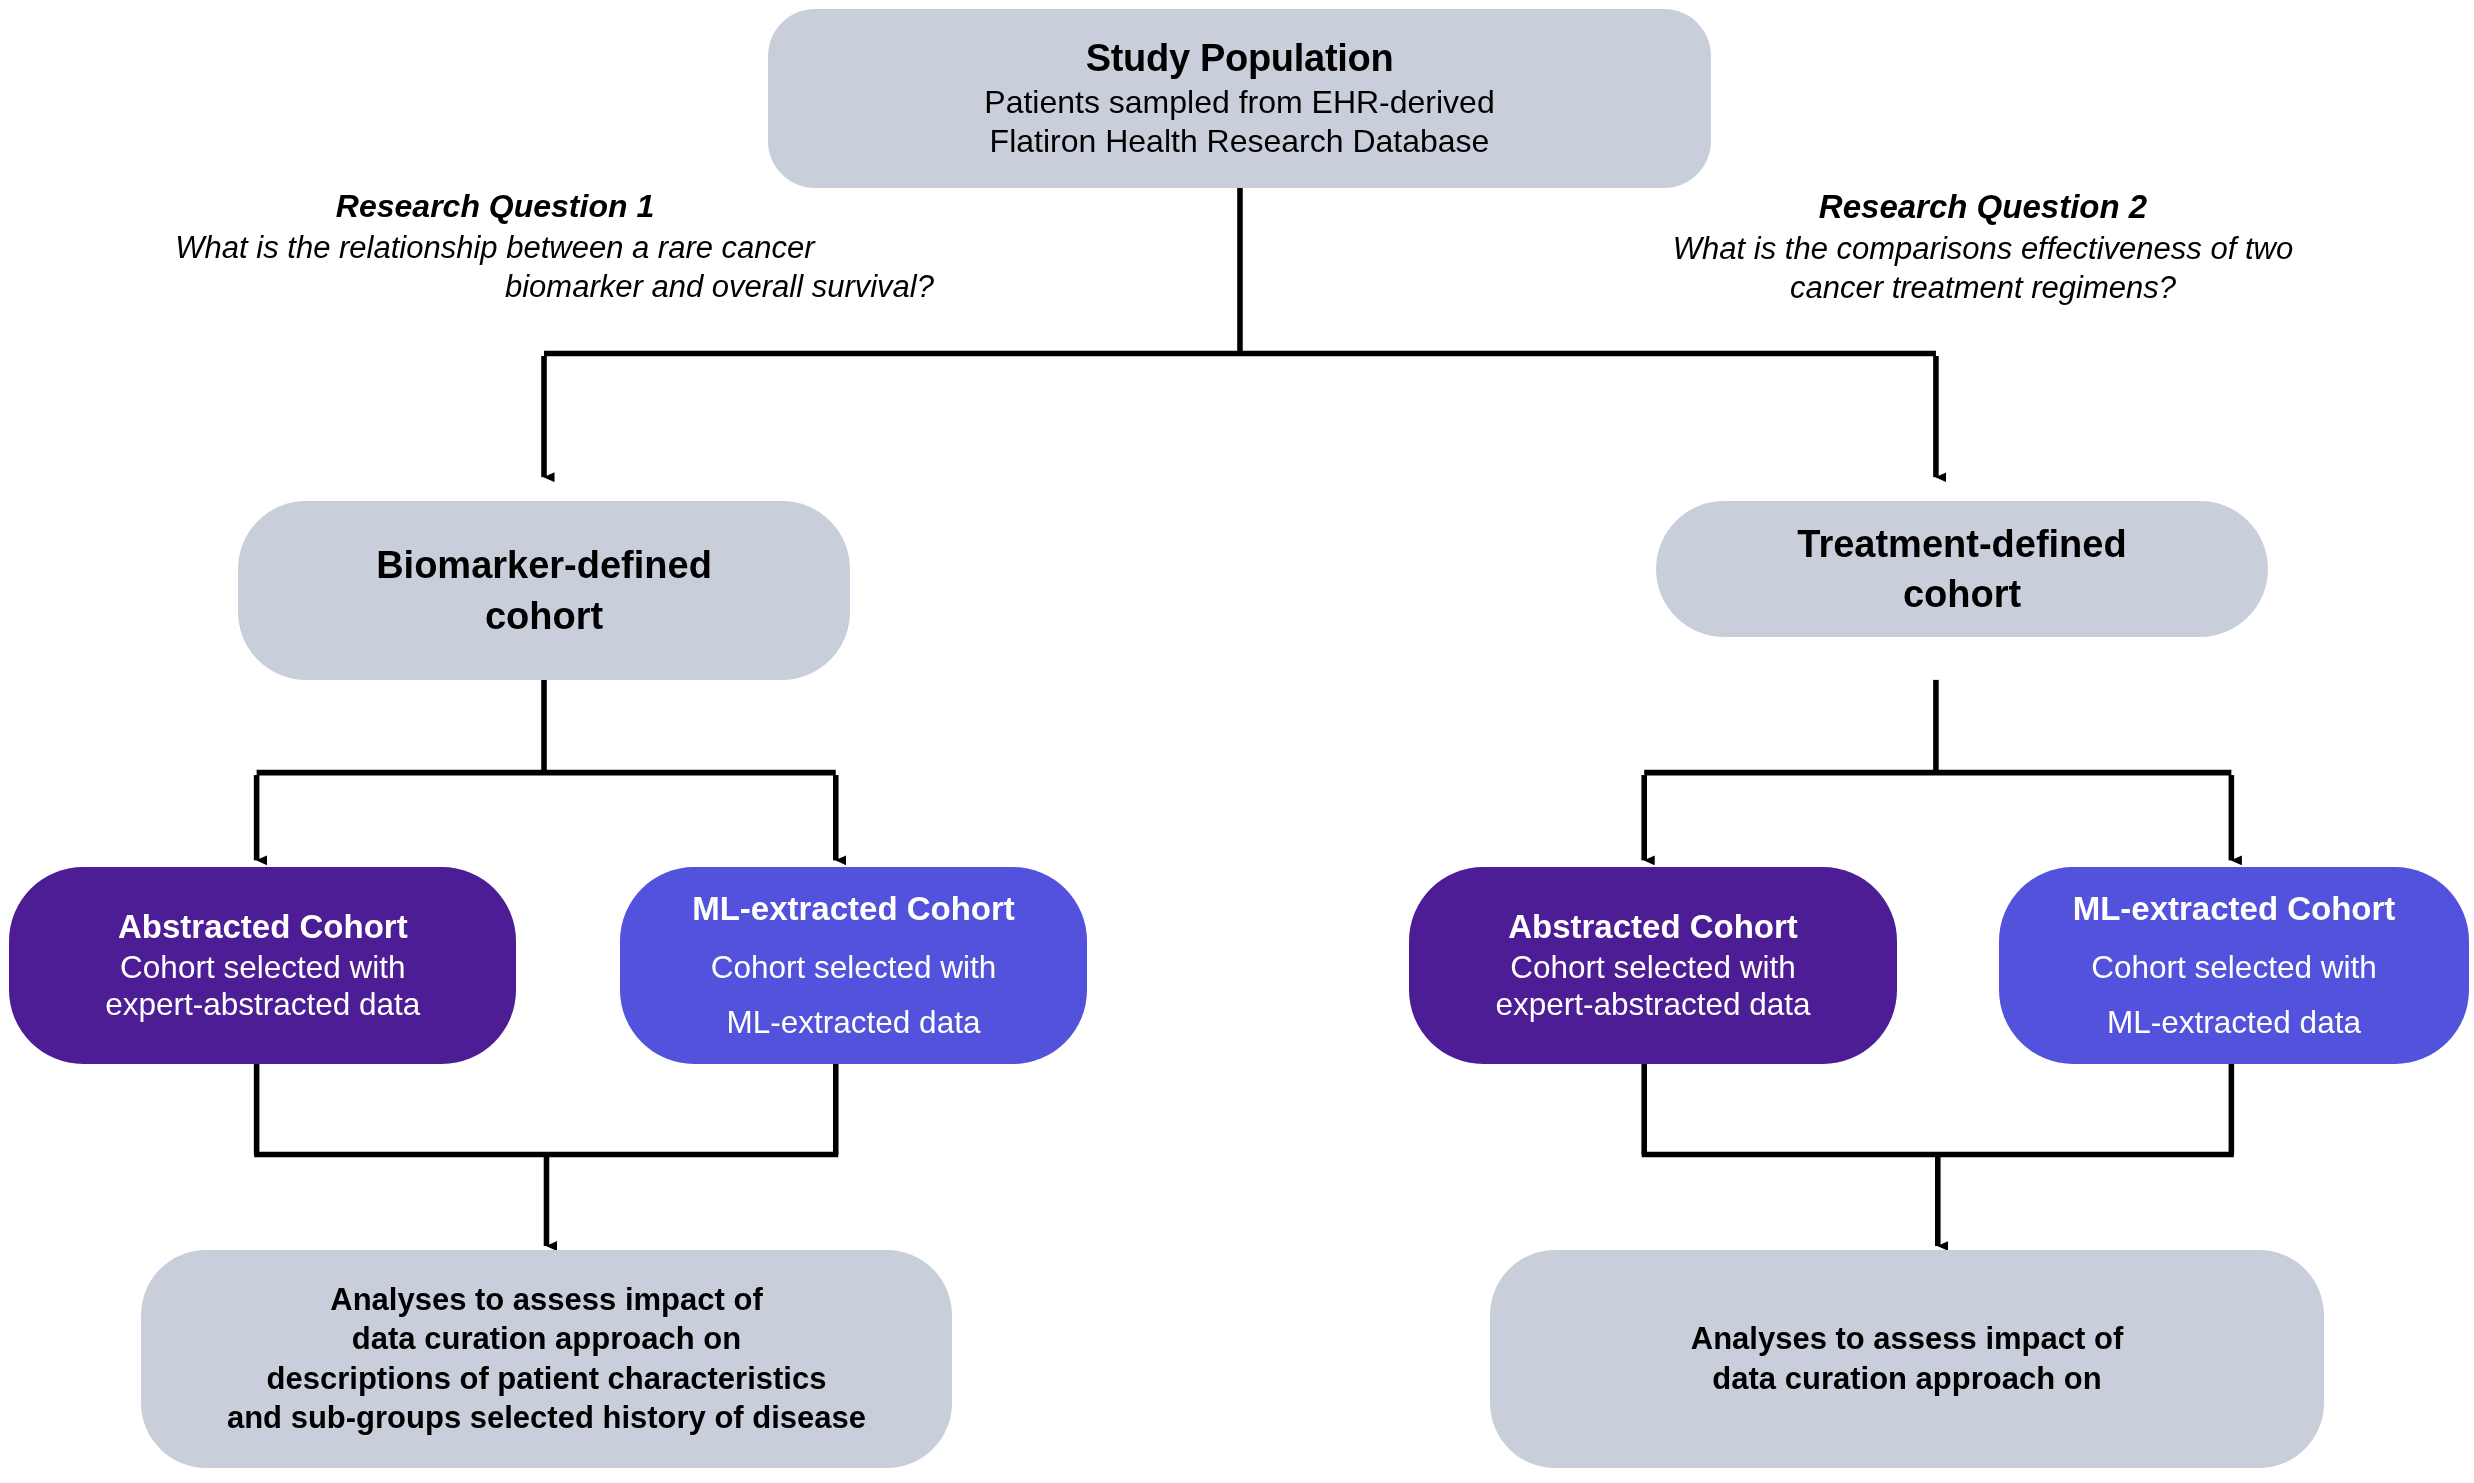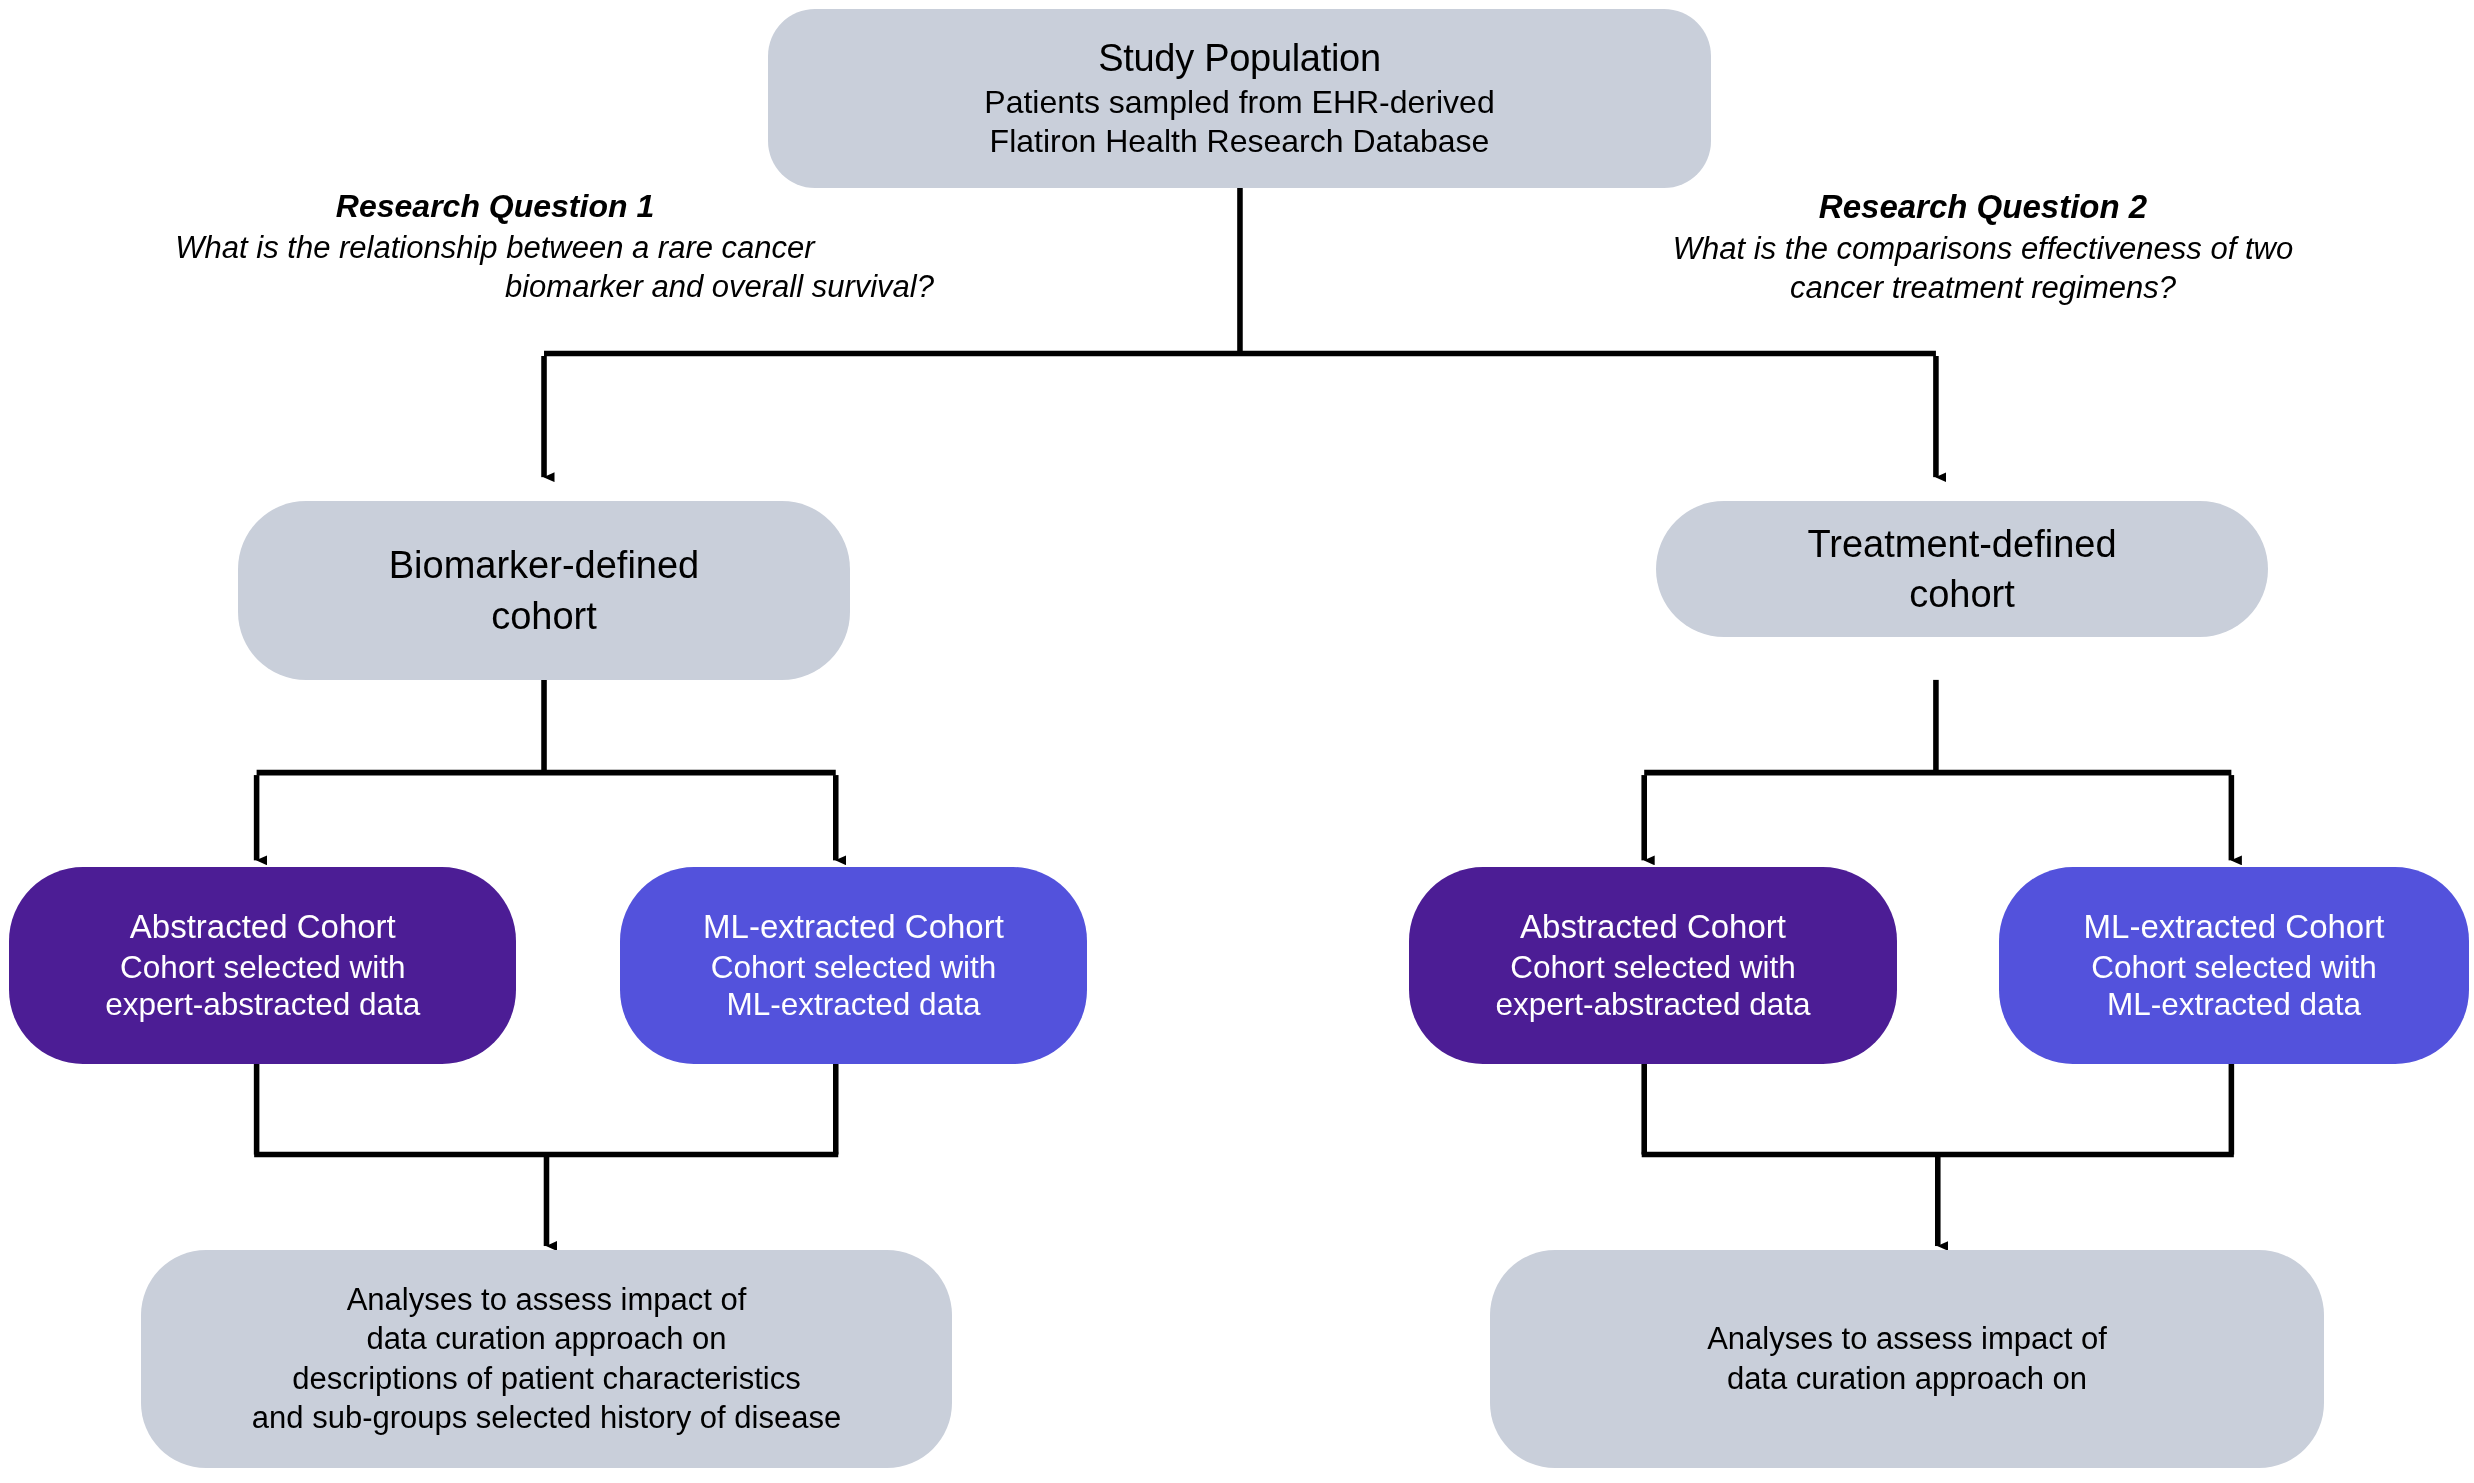--- a/index.html
+++ b/index.html
@@ -1,24 +1,24 @@
 <!DOCTYPE html>
 <html style="font-size:10px"><head>
 <meta charset="utf-8">
 <style>
   html,body{margin:0;padding:0;background:#ffffff;}
   body{font-family:"Liberation Sans","DejaVu Sans",sans-serif;}
   #stage{position:relative;width:2475px;height:1484px;background:#ffffff;overflow:hidden;}
 
   .node{position:absolute;box-sizing:border-box;display:flex;flex-direction:column;
         align-items:center;justify-content:center;text-align:center;}
-  .node .t-bold{font-weight:normal;}
+  .node .t-bold{font-weight:bold;}
   .node-gray{background:#c9cfda;color:#000000;}
   .node-cyan{background:#4c1d95;color:#ffffff;}
-  .node-purple{background:#5352dc;color:#ffffff;}
+  .node-purple{background:#5352dc;color:#ffffff;gap:18px;}
 
   .label{position:absolute;text-align:center;color:#000000;font-style:italic;}
   .label .l-title{font-weight:bold;font-style:italic;display:block;}
   .label .l-q{font-style:italic;display:block;}
 
   .ln{line-height:1.16;}
   svg.wires{position:absolute;left:0;top:0;width:2475px;height:1484px;pointer-events:none;}
 </style>
 </head>
 <body>

